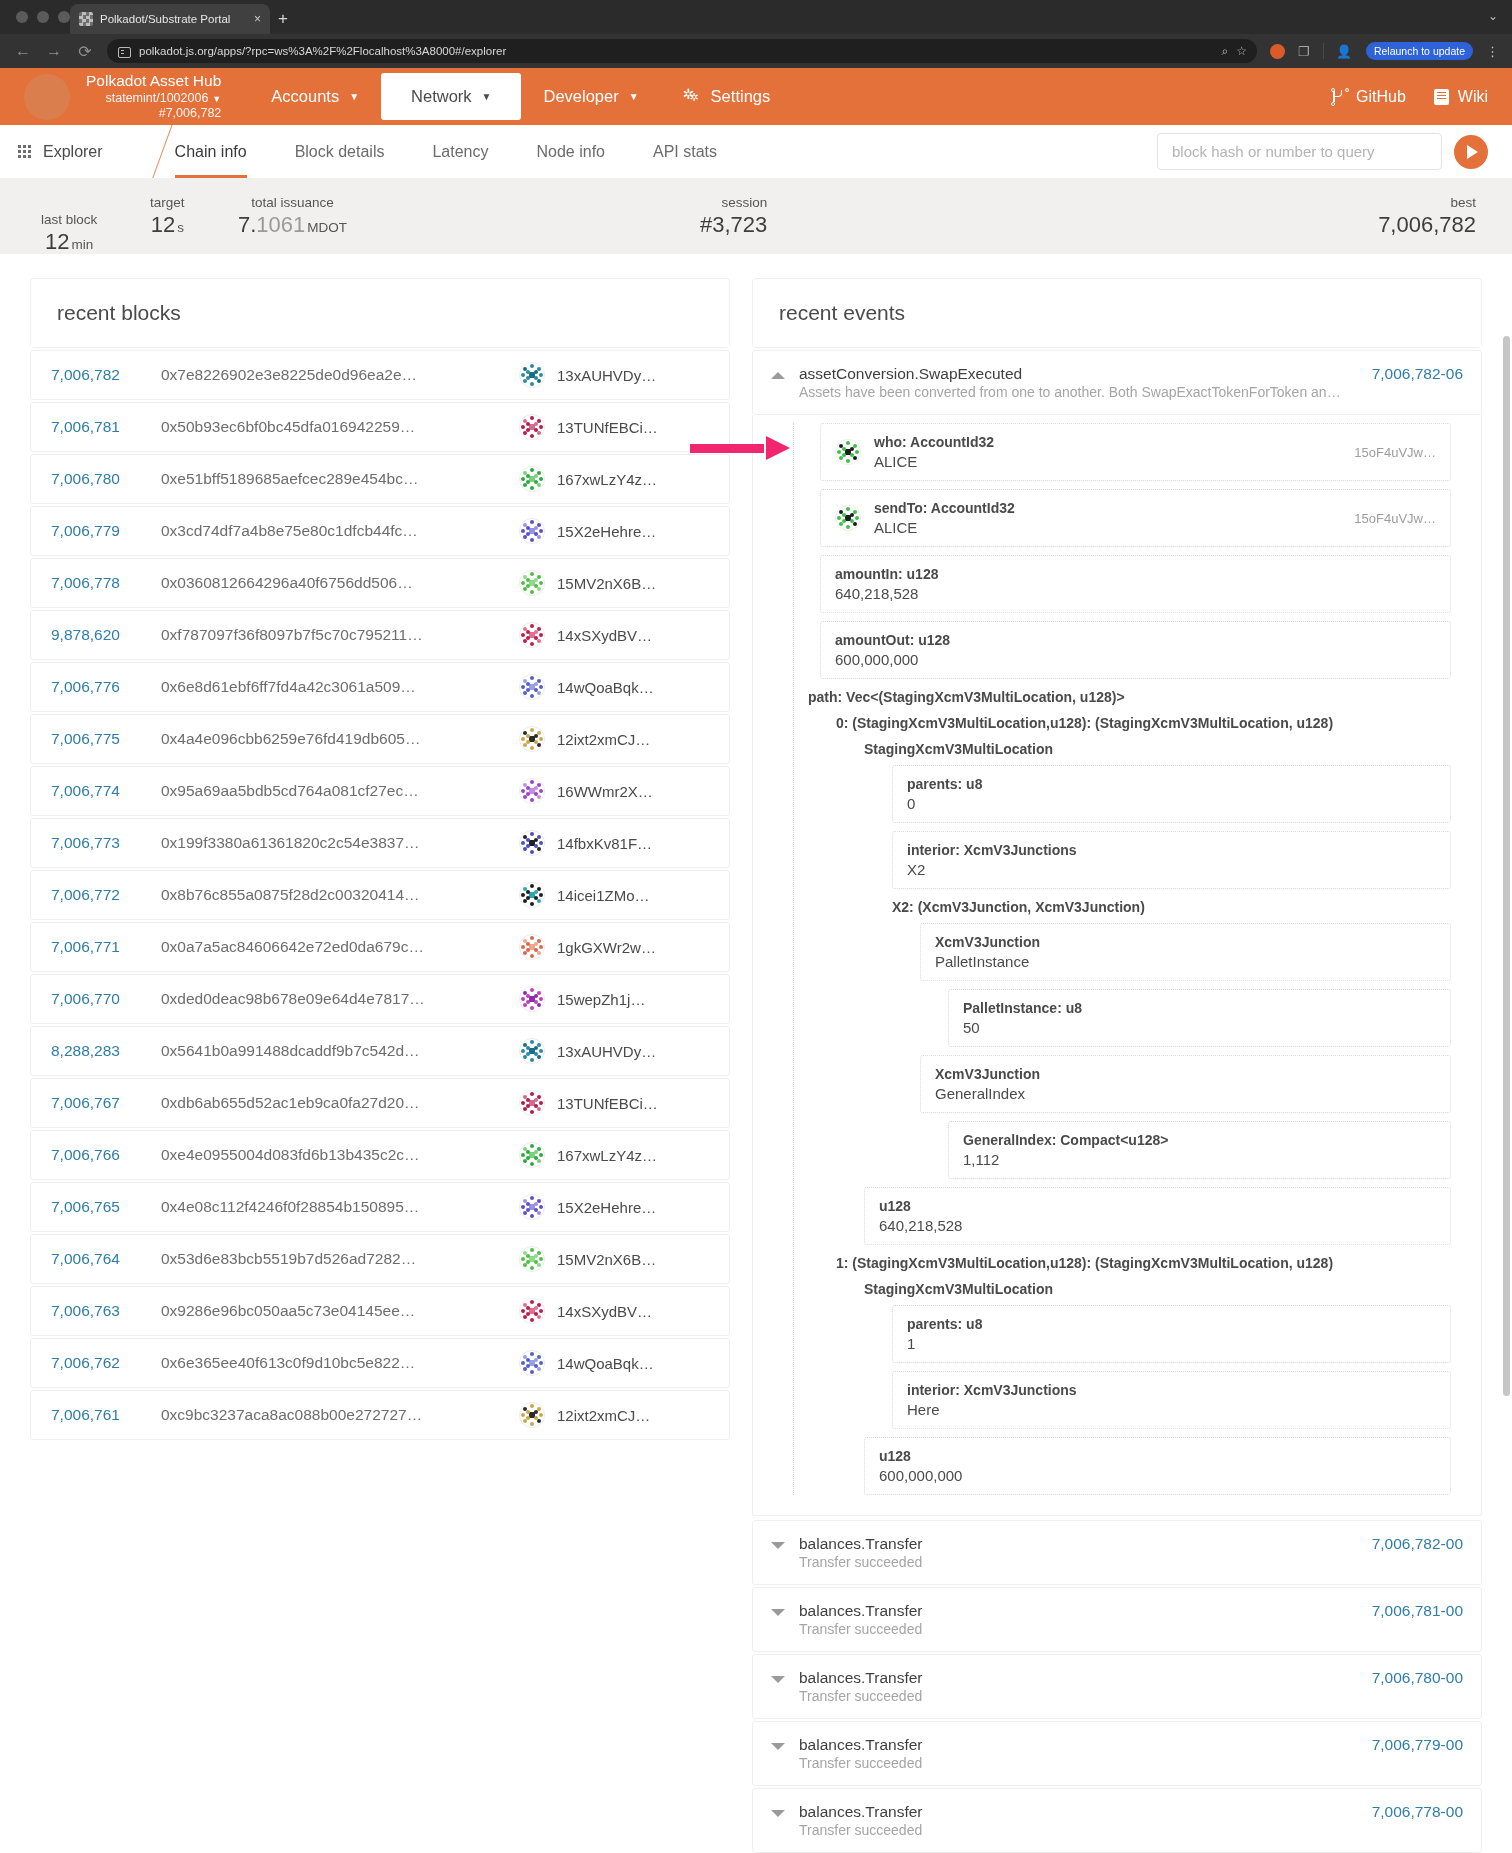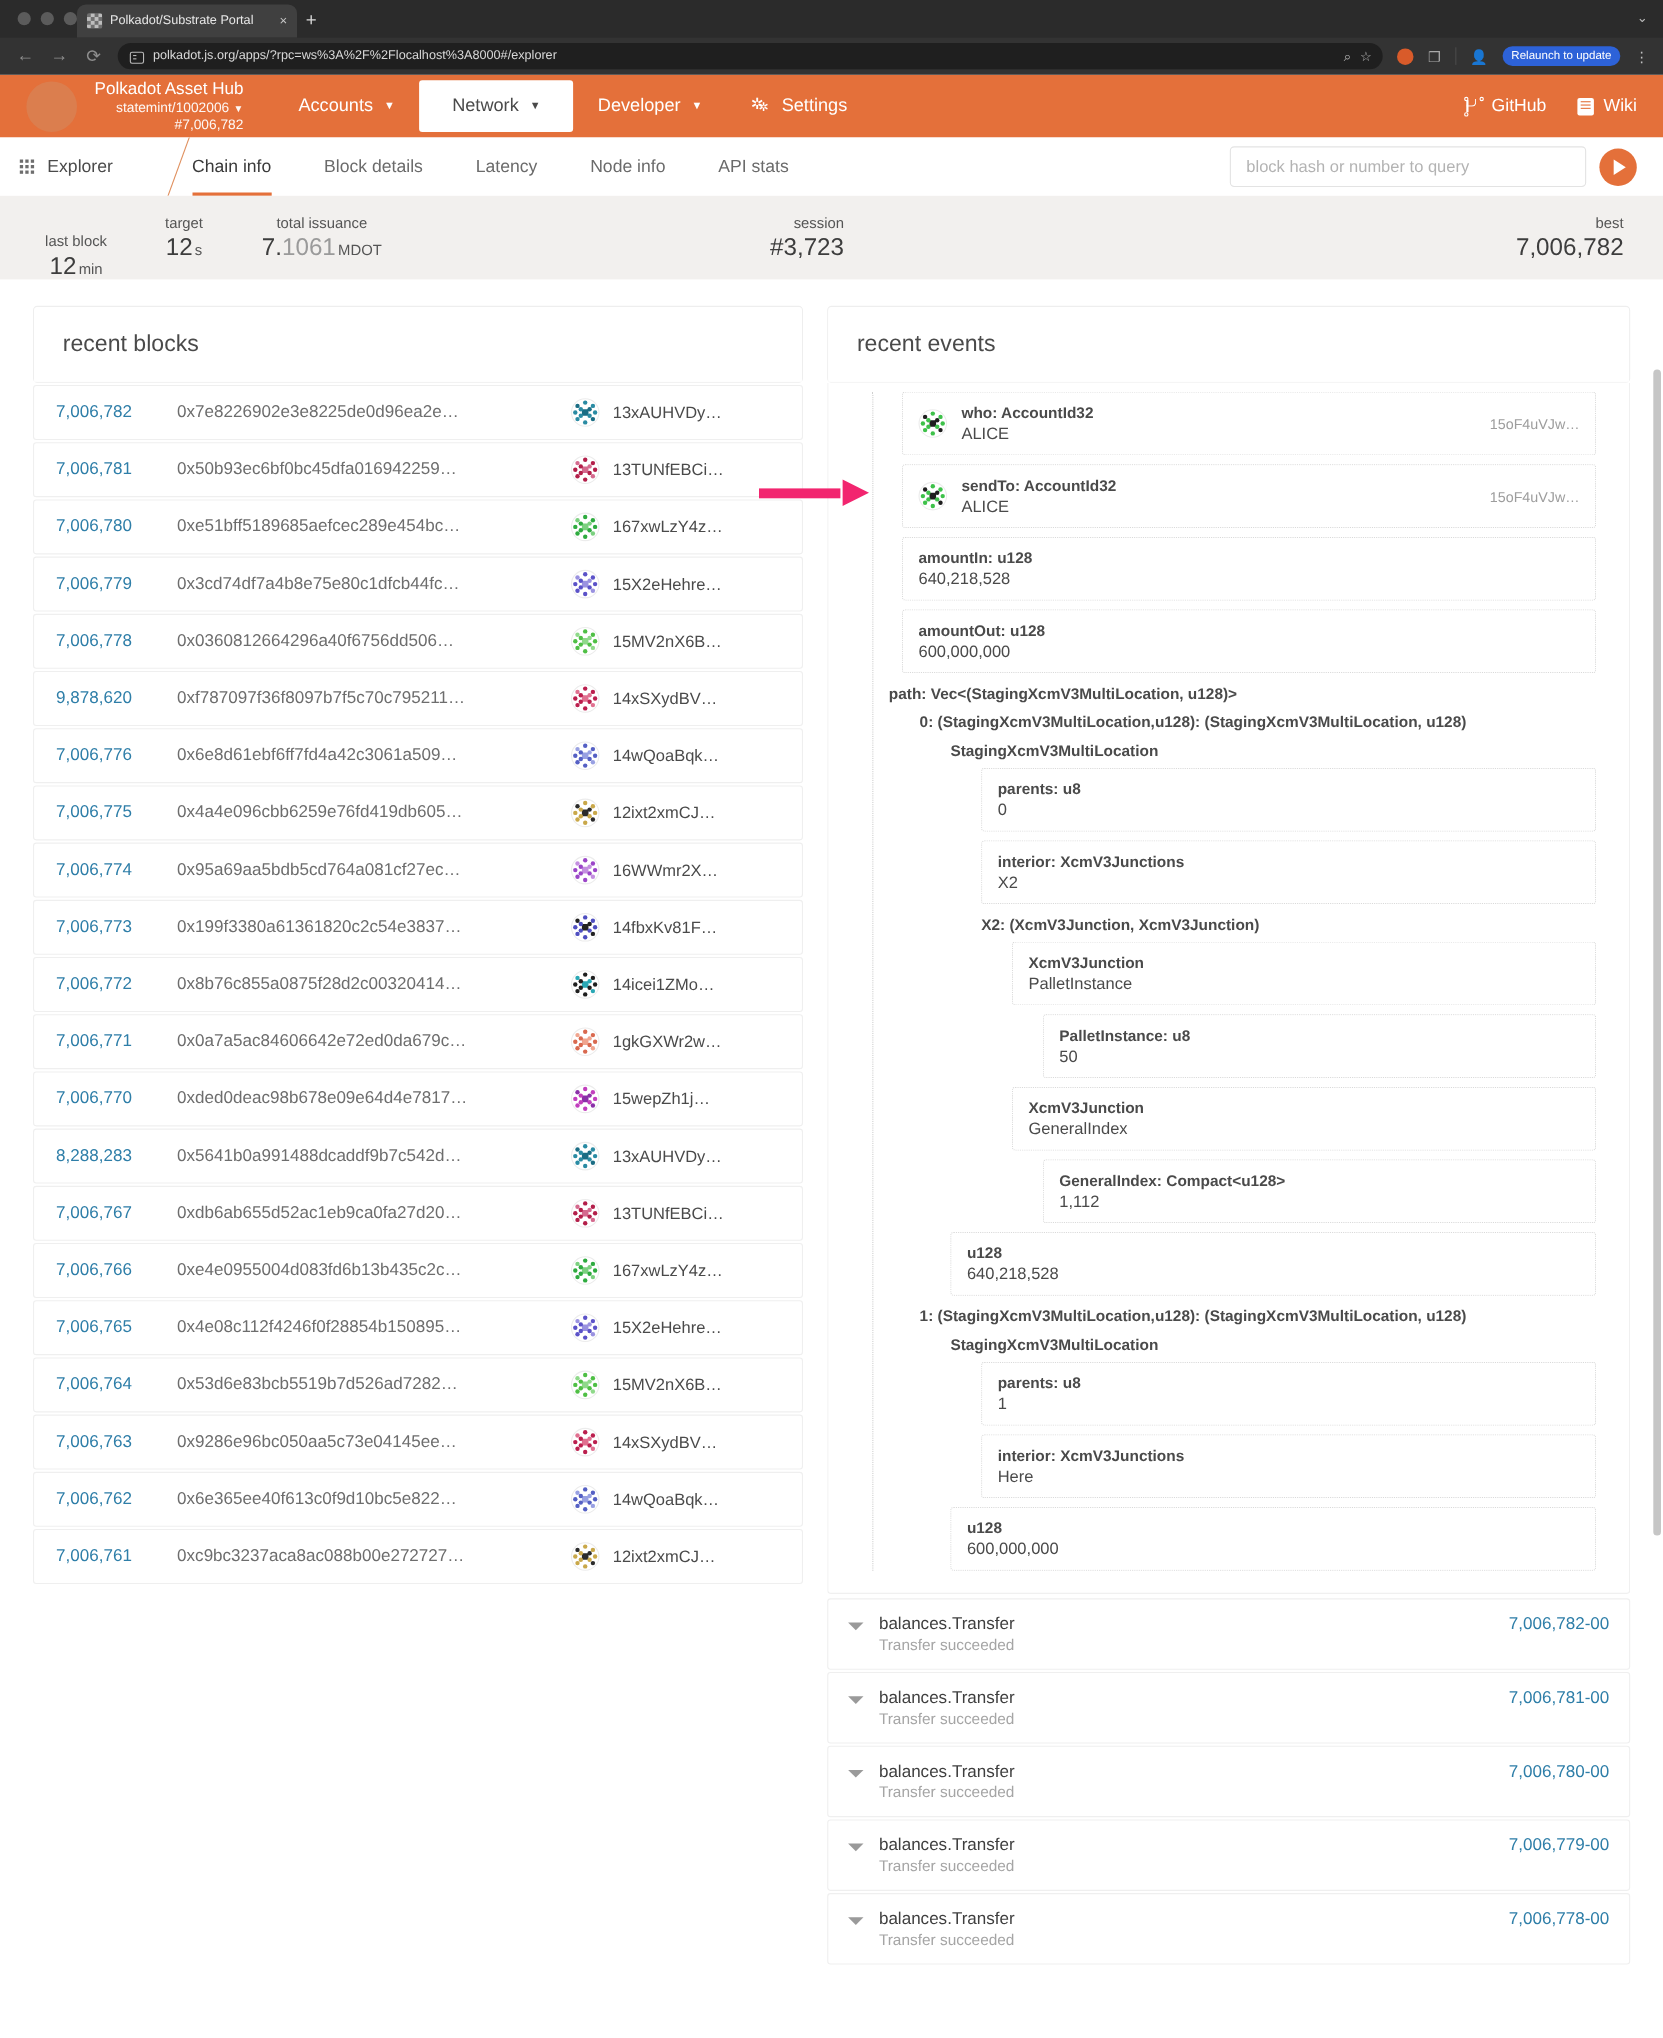--- a/index.html
+++ b/index.html
@@ -94,21 +94,21 @@
   .grid-ico { display:grid; grid-template-columns:repeat(3,3px); grid-template-rows:repeat(3,3px); gap:2px; }
   .grid-ico i { width:3px;height:3px;background:#6e6e6e;display:block; }
   .slash { position:absolute; left:150px; top:0; height:53px; width:34px; overflow:hidden; }
   .slash:before{content:"";position:absolute;left:11px;top:-6px;width:1.3px;height:70px;background:#e0905f;transform:rotate(20deg);}
   .subtabs { display:flex; align-items:flex-end; height:53px; margin-left:48px; gap:0; }
   .subtab { font-size:16px; color:#6b6b6b; padding:0 24px; height:53px; display:flex; align-items:center; cursor:pointer; position:relative; }
   .subtab.active { color:#3a3a3a; }
   .subtab.active:after { content:""; position:absolute; left:24px; right:24px; bottom:0; height:3px; background:#e4703a; }
   .searchwrap { margin-left:auto; display:flex; align-items:center; gap:12px; padding-right:24px; }
   .searchbox {
-    width:324px; height:37px; border:1px solid #e3e3e3; border-radius:4px;
+    width:285px; height:37px; border:1px solid #e3e3e3; border-radius:4px;
     display:flex; align-items:center; padding:0 14px; color:#b3b3b3; font-size:15px;
     background:#fff;
   }
   .gobtn { width:34px;height:34px;border-radius:50%;background:#e4703a;display:flex;align-items:center;justify-content:center;cursor:pointer; }
   .gobtn:after{content:"";border-left:11px solid #fff;border-top:7px solid transparent;border-bottom:7px solid transparent;margin-left:3px;}
 
   
   .summary {
     background:#f2f0ee; height:76px; display:flex; align-items:center;
     padding:0 40px; position:relative;
@@ -797,20 +797,28 @@
           </div>
       </div>
 
       <div class="col-right">
         <div class="card" style="margin-bottom:2px;">
           <div class="card-title">recent events</div>
         </div>
 
         <div class="events">
 
+          <div class="eventrow">
+            <span class="tri"></span>
+            <div class="ev-main">
+              <div class="ev-name">assetConversion.SwapExecuted</div>
+              <div class="ev-desc">Assets have been converted from one to another. Both SwapExactTokenForToken and…</div>
+            </div>
+            <div class="ev-idx">7,006,782-06</div>
+          </div>
 
           <div class="ev-expanded">
             <div class="dl" id="event-params">
                 <div class="param">
                   <span class="ident">
                     <i style="width: 4.4px; height: 4.4px; left: 9.8px; top: 0.8px; background: rgb(62, 193, 74);"></i>
                     <i style="width: 4.4px; height: 4.4px; left: 2.8px; top: 3.8px; background: rgb(30, 30, 30);"></i>
                     <i style="width: 4.4px; height: 4.4px; left: 16.8px; top: 3.8px; background: rgb(62, 193, 74);"></i>
                     <i style="width: 4.4px; height: 4.4px; left: 0.8px; top: 9.8px; background: rgb(62, 193, 74);"></i>
                     <i style="width: 6px; height: 6px; left: 9px; top: 9px; background: rgb(30, 30, 30); border-radius: 1px;"></i>

